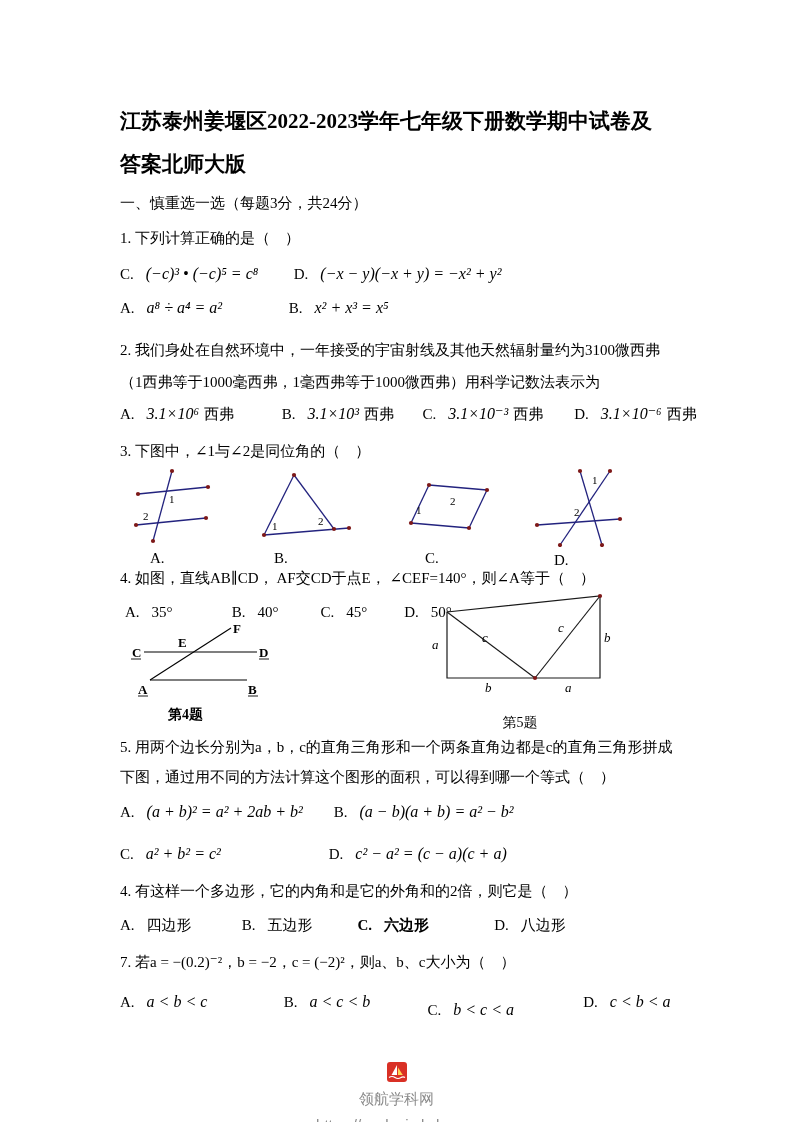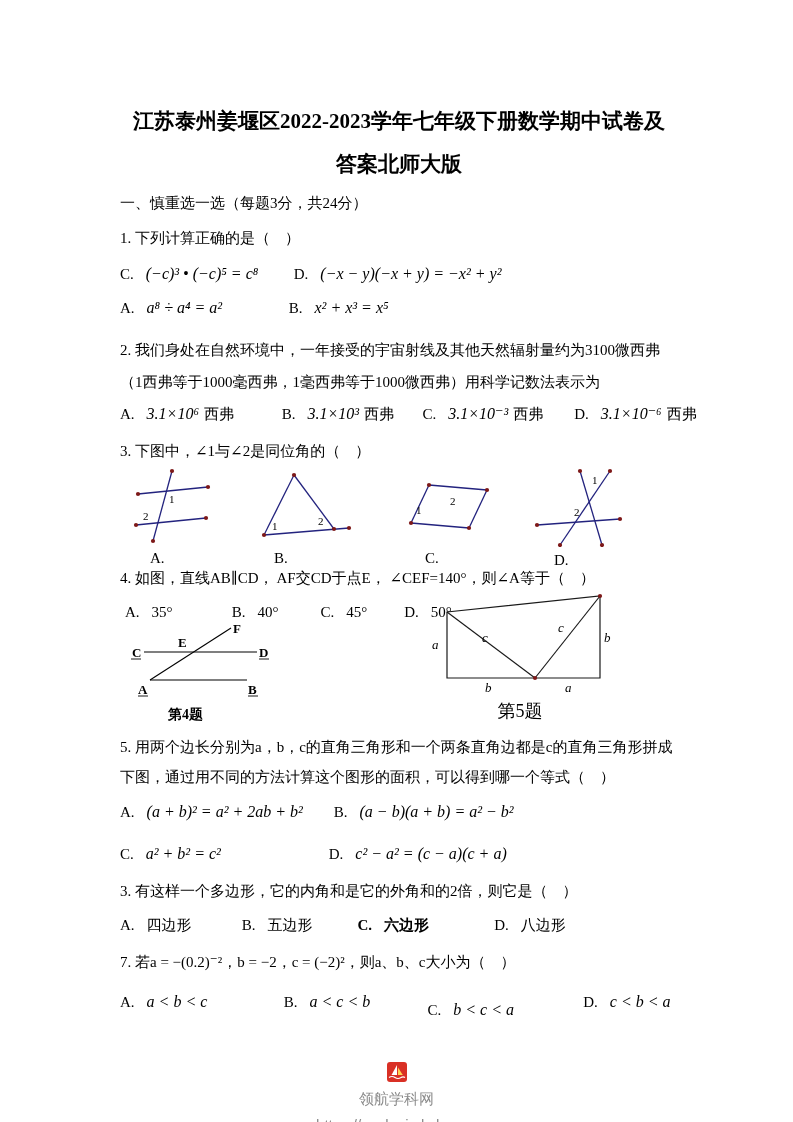--- a/index.html
+++ b/index.html
@@ -1,19 +1,19 @@
 <!DOCTYPE html>
 <html><head>
 <meta charset="utf-8">
 <style>
   html,body{margin:0;padding:0;background:#ffffff;}
   .page{position:relative;width:793px;height:1122px;background:#ffffff;overflow:hidden;
         font-family:"Liberation Serif","DejaVu Serif",serif;color:#000;}
   .content{position:absolute;left:120px;top:0;width:558px;}
-  .title{margin:100px 0 0 0;font-size:21px;font-weight:bold;text-align:center;line-height:43px;}
+  .title{margin:100px 0 0 0;font-size:21px;font-weight:bold;text-align:left;line-height:43px;}
   .title .tline{display:block;}
   .sec-header{margin-top:6px;font-size:15px;line-height:23px;}
   .stem{font-size:15px;line-height:23px;}
   .stem.wrap2{line-height:32px;}
   .mt10{margin-top:10px;}.mt12{margin-top:12px;}.mt14{margin-top:14px;}
   .mt16{margin-top:16px;}.mt4{margin-top:4px;}.mt6{}.mt8{margin-top:8px;}.mt18{margin-top:18px;}
   .opt-row{font-size:15px;line-height:24px;white-space:nowrap;}
   .opt{display:inline-block;vertical-align:top;}
   .w165{width:165px;}.w170{width:170px;}.w158{width:158px;}.w137{width:137px;}.w148{width:148px;}
   .w103{width:103px;}.w85{width:85px;}.w80{width:80px;}.w210{width:210px;}.w205{width:205px;}
@@ -28,21 +28,21 @@
   .ml8{margin-left:8px;}.ml25{margin-left:25px;}.ml47{margin-left:47px;}.ml35{margin-left:35px;}
   .blines line{stroke:#23237e;stroke-width:1.3;}
   .dots circle{fill:#7d1818;}
   .anglbl{font-size:11px;font-family:"Liberation Serif","DejaVu Serif",serif;fill:#000;}
   
   .q4area{position:relative;height:140px;margin-top:2px;}
   .q4opts{position:absolute;left:5px;top:8px;}
   .fig4wrap{position:absolute;left:10px;top:30px;width:150px;}
   .fig4cap{font-weight:bold;font-size:14px;padding-left:38px;margin-top:0;}
   .fig5wrap{position:absolute;left:305px;top:0;width:190px;text-align:center;}
-  .fig5cap{font-size:18px;margin-top:1px;}
+  .fig5cap{font-size:14px;margin-top:16px;}
   .f4lines line{stroke:#000;stroke-width:1.1;}
   .f4under line{stroke:#000;stroke-width:0.9;}
   .ptlbl{font-size:13px;font-weight:bold;fill:#000;font-family:"Liberation Serif","DejaVu Serif",serif;}
   .f5lines line,.f5lines polygon{stroke:#1a1a1a;stroke-width:1.2;fill:none;}
   .sidelbl{font-size:13px;font-style:italic;fill:#000;font-family:"Liberation Serif","DejaVu Serif",serif;}
   
   .footer{position:absolute;left:0;top:1061px;width:793px;display:flex;justify-content:center;
           align-items:center;gap:7px;color:#8b8b8b;font-size:15px;
           font-family:"Liberation Sans","DejaVu Sans",sans-serif;flex-direction:column;}
 </style>
@@ -247,21 +247,21 @@
     </div>
     <div class="opt-row mt18">
       <span class="opt w205">
         <span class="olabel">C.</span><span class="math">a² + b² = c²</span>
       </span>
       <span class="opt">
         <span class="olabel">D.</span><span class="math">c² − a² = (c − a)(c + a)</span>
       </span>
     </div>
 
-    <div class="stem mt14">3. 有这样一个多边形，它的内角和是它的外角和的2倍，则它是（　）</div>
+    <div class="stem mt14">4. 有这样一个多边形，它的内角和是它的外角和的2倍，则它是（　）</div>
     <div class="opt-row mt10">
       <span class="opt w118">
         <span class="olabel">A.</span><span>四边形</span>
       </span>
       <span class="opt w112">
         <span class="olabel">B.</span><span>五边形</span>
       </span>
       <span class="opt w133">
         <span class="olabel">C.</span><span>六边形</span>
       </span>

